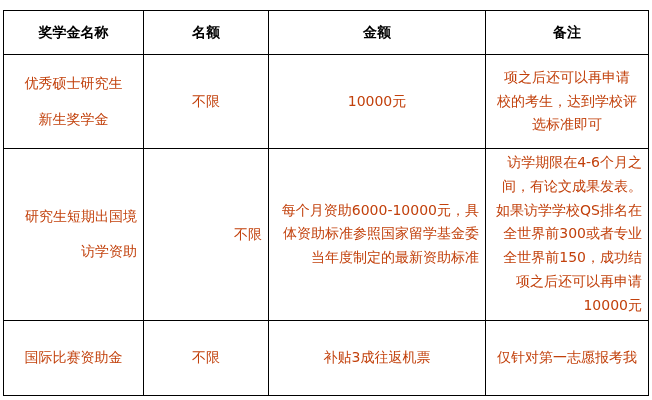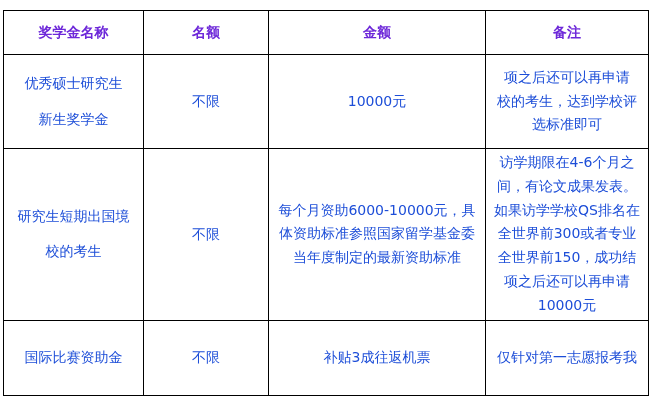--- a/index.html
+++ b/index.html
@@ -21,34 +21,34 @@
   }
   table.scholarship col.c1 { width: 140px; }
   table.scholarship col.c2 { width: 125px; }
   table.scholarship col.c3 { width: 217px; }
   table.scholarship col.c4 { width: 163px; }
   table.scholarship th,
   table.scholarship td {
     border: 1.5px solid #000000;
     text-align: center;
     vertical-align: middle;
-    color: #1d4ed8;
+    color: #c2410c;
     font-size: 14px;
     white-space: pre-line;
     padding: 2px 6px;
     overflow: hidden;
   }
   table.scholarship th {
     font-weight: bold;
     height: 44px;
     line-height: 1.4;
-    color: #6d28d9;
+    color: #000000;
   }
   tr.row-1 td { height: 94px; }
-  tr.row-2 td { height: 170px; }
+  tr.row-2 td { height: 170px; text-align: right; }
   tr.row-3 td { height: 75px; }
   td.name-cell { line-height: 2.55; }
   td.quota-cell { line-height: 1.5; font-family: Liberation Serif, serif; }
   td.amount-cell { line-height: 1.7; }
   td.note-cell { line-height: 1.7; }
 </style>
 </head>
 <body>
 
 <div class="table-wrap">
@@ -72,21 +72,21 @@
         <td class="name-cell">优秀硕士研究生
 新生奖学金</td>
         <td class="quota-cell">不限</td>
         <td class="amount-cell">10000元</td>
         <td class="note-cell">项之后还可以再申请
 校的考生，达到学校评
 选标准即可</td>
       </tr>
       <tr class="row-2">
         <td class="name-cell">研究生短期出国境
-校的考生</td>
+访学资助</td>
         <td class="quota-cell">不限</td>
         <td class="amount-cell">每个月资助6000-10000元，具
 体资助标准参照国家留学基金委
 当年度制定的最新资助标准</td>
         <td class="note-cell">访学期限在4-6个月之
 间，有论文成果发表。
 如果访学学校QS排名在
 全世界前300或者专业
 全世界前150，成功结
 项之后还可以再申请

